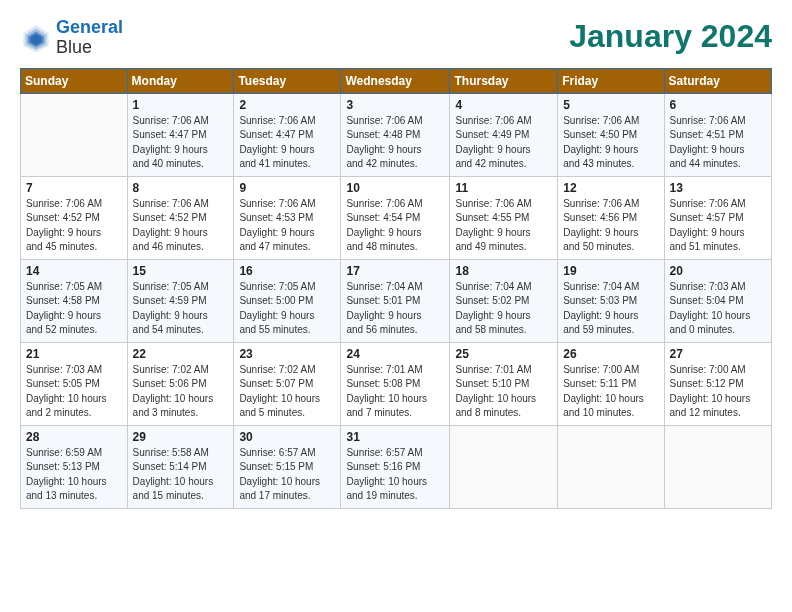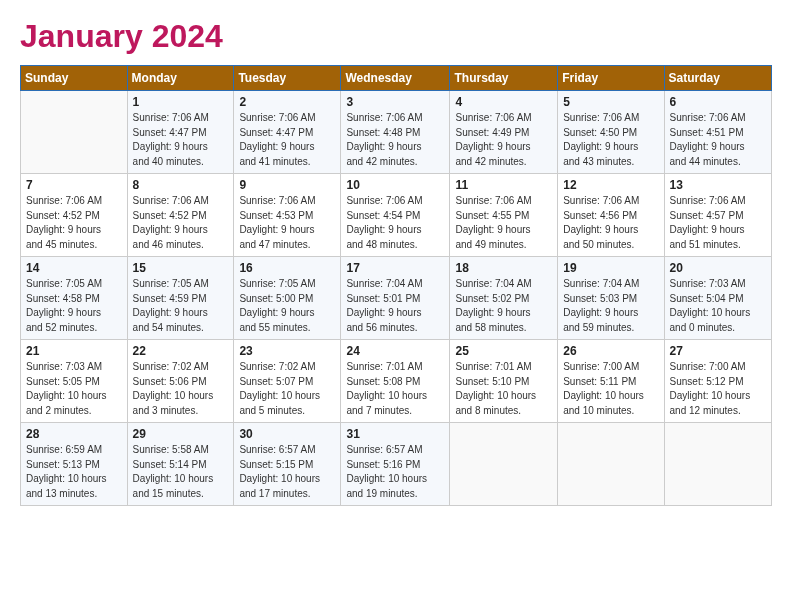--- a/index.html
+++ b/index.html
@@ -38,21 +38,21 @@
     .logo-icon {
       width: 32px;
       height: 32px;
     }
     .title-block {
       text-align: right;
     }
     .title-block h1 {
       font-size: 32px;
       font-weight: bold;
-      color: #be185d;
+      color: #0f766e;
     }
     .title-block h2 {
       font-size: 15px;
       color: #444;
       font-weight: normal;
     }
     .calendar {
       width: 100%;
       border-collapse: collapse;
       font-size: 10.5px;
@@ -94,20 +94,32 @@
     }
     .empty-cell {
       background: #f9f9f9 !important;
     }
   </style>
 </head>
 <body>
 
 <div class="page">
   <div class="header">
+    <div class="logo">
+      <svg class="logo-icon" viewBox="0 0 40 40" xmlns="http://www.w3.org/2000/svg">
+        <polygon points="20,4 36,14 36,30 20,38 4,30 4,14" fill="#2a6db5" opacity="0.15"></polygon>
+        <polygon points="20,8 33,16 33,28 20,35 7,28 7,16" fill="#2a6db5" opacity="0.3"></polygon>
+        <polygon points="20,12 30,18 30,26 20,32 10,26 10,18" fill="#2a6db5" opacity="0.6"></polygon>
+        <polygon points="20,15 27,19 27,25 20,29 13,25 13,19" fill="#2a6db5"></polygon>
+      </svg>
+      <div class="logo-text">
+        <div><span>General</span></div>
+        <div>Blue</div>
+      </div>
+    </div>
     <div class="title-block">
       <h1>January 2024</h1>
     </div>
   </div>
 
   <table class="calendar">
     <thead>
       <tr>
       <th>Sunday</th>
           <th>Monday</th>

